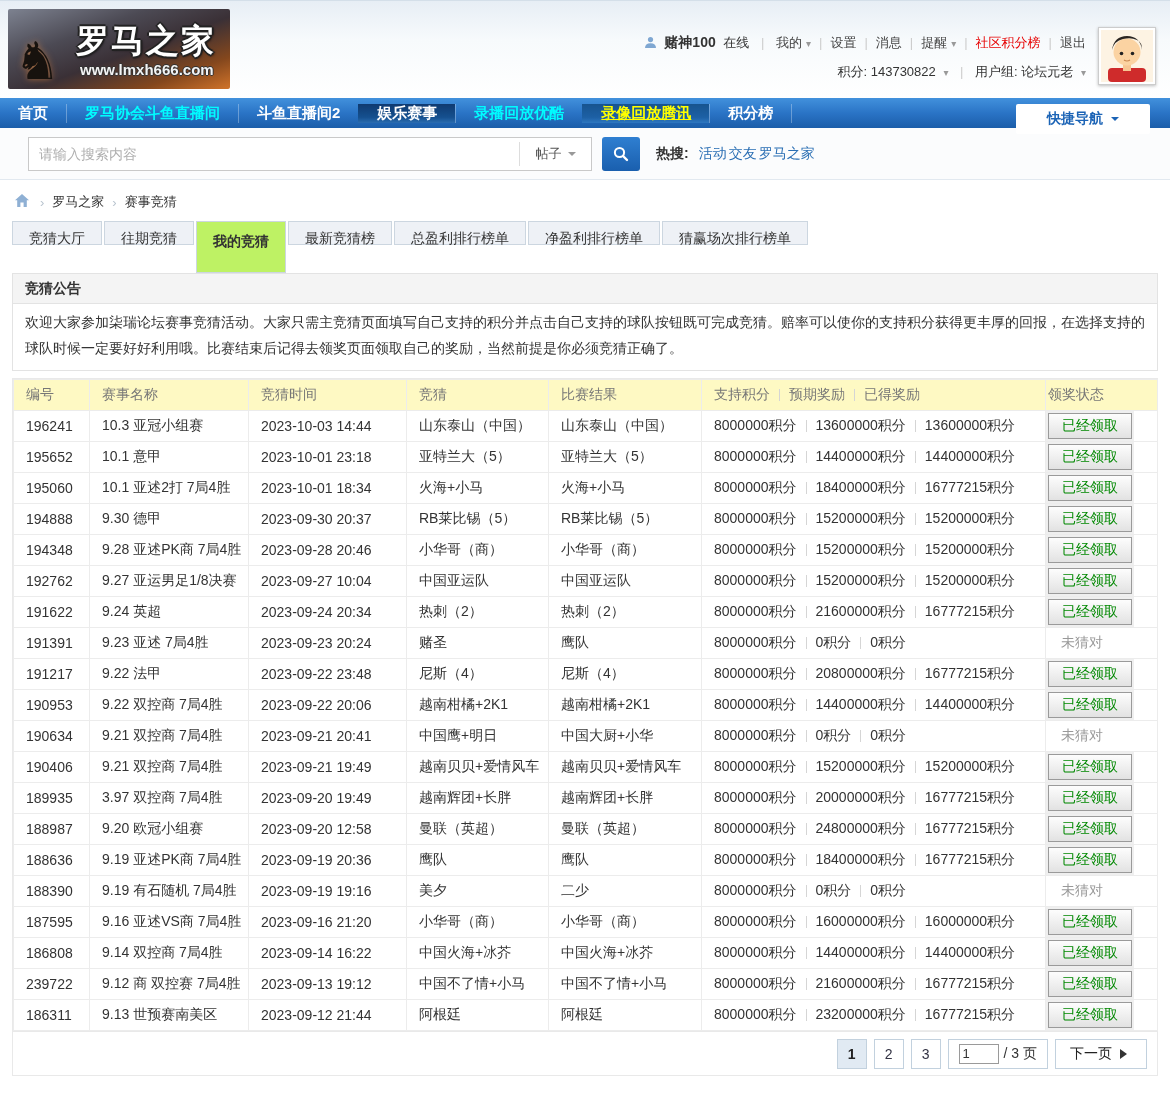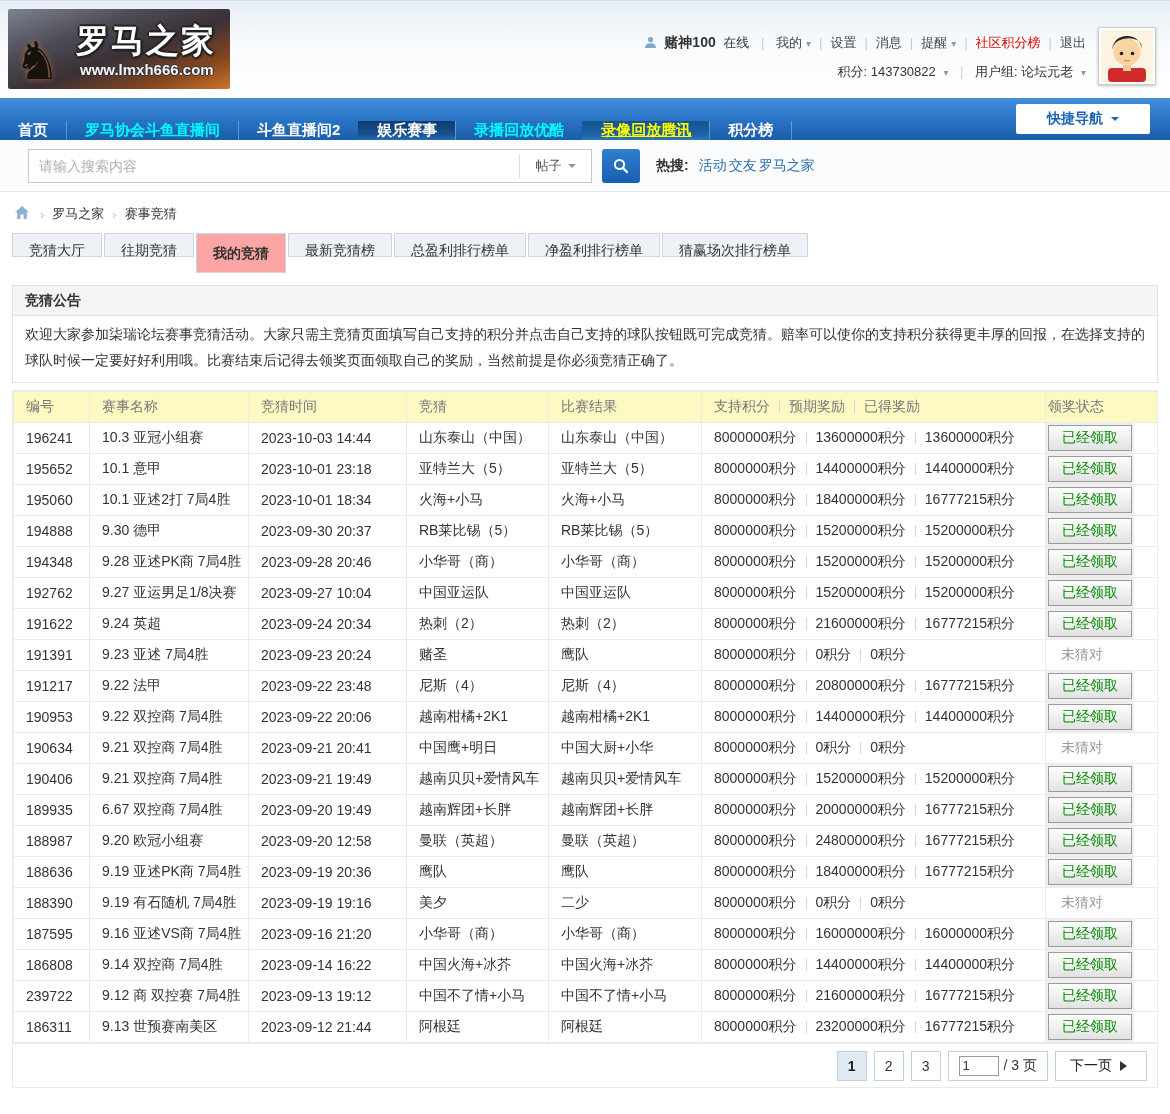--- a/index.html
+++ b/index.html
@@ -49,23 +49,23 @@
   .usep { color:#ccc; margin:0 8px; }
   .ucaret { color:#999; font-size:10px; margin-left:4px; }
   .avatar {
     position:absolute; right:14px; top:26px; width:58px; height:58px;
     background:#fff; border:1px solid #ccc; padding:2px;
     box-shadow:0 1px 3px rgba(0,0,0,.25);
   }
 
   
   .mainnav {
-    position:relative; height:42px;
+    position:relative; height:30px;
     background:linear-gradient(180deg,#4291dc 0%,#2a74c6 50%,#1b5da9 100%);
-    display:flex; align-items:flex-end;
+    display:flex; align-items:center;
   }
   .nav-item {
     display:flex; align-items:center; padding:0 18px;
     font-size:15px; font-weight:bold; color:#fff; white-space:nowrap;
   }
   .nav-item + .nav-item { border-left:1px solid rgba(255,255,255,.3); }
   .nav-item:last-of-type { border-right:1px solid rgba(255,255,255,.3); }
   .nav-item.cyan { color:#00fcff; }
   .nav-item.yellow { color:#ffff00; text-decoration:underline; }
   .nav-item.pressed { background:linear-gradient(180deg,#0f3a70 0%,#15508f 70%,#2a6cb0 100%); border-color:transparent; }
@@ -111,21 +111,21 @@
   .home-icon { display:inline-block; margin-right:2px; }
   .crumb-sep { color:#b9c4cf; margin:0 8px; font-size:13px; }
   .crumb { color:#333; }
 
   
   .tabbar { display:flex; align-items:flex-start; padding-left:12px; height:44px; margin-top:4px; }
   .tab {
     height:24px; line-height:33px; padding:0 16px; margin-right:2px;
     background:#eef1f6; border:1px solid #ccd6e0; font-size:14px; color:#333; white-space:nowrap;
   }
-  .tab.active { height:40px; line-height:38px; background:#fca5a5; font-weight:bold; }
+  .tab.active { height:52px; line-height:38px; background:#bef264; font-weight:bold; }
 
   
   .announce { margin:8px 12px 0; border:1px solid #e3e3e3; }
   .announce-head {
     height:30px; line-height:29px; padding-left:12px; background:#f4f4f4;
     border-bottom:1px solid #e3e3e3; font-size:14px; font-weight:bold; color:#333;
   }
   .announce-body { padding:5px 12px 9px; font-size:14px; color:#333; line-height:26px; }
 
   
@@ -476,21 +476,21 @@
           <td>
             <span>8000000积分</span><span class="pipe"></span><span>15200000积分</span><span class="pipe"></span><span>15200000积分</span>
           </td>
           <td class="c-status">
             <span class="claim claimed">已经领取</span>
           </td>
         </tr>
 
         <tr>
           <td>189935</td>
-          <td>6.67 双控商 7局4胜</td>
+          <td>3.97 双控商 7局4胜</td>
           <td>2023-09-20 19:49</td>
           <td>越南辉团+长胖</td>
           <td>越南辉团+长胖</td>
           <td>
             <span>8000000积分</span><span class="pipe"></span><span>20000000积分</span><span class="pipe"></span><span>16777215积分</span>
           </td>
           <td class="c-status">
             <span class="claim claimed">已经领取</span>
           </td>
         </tr>

